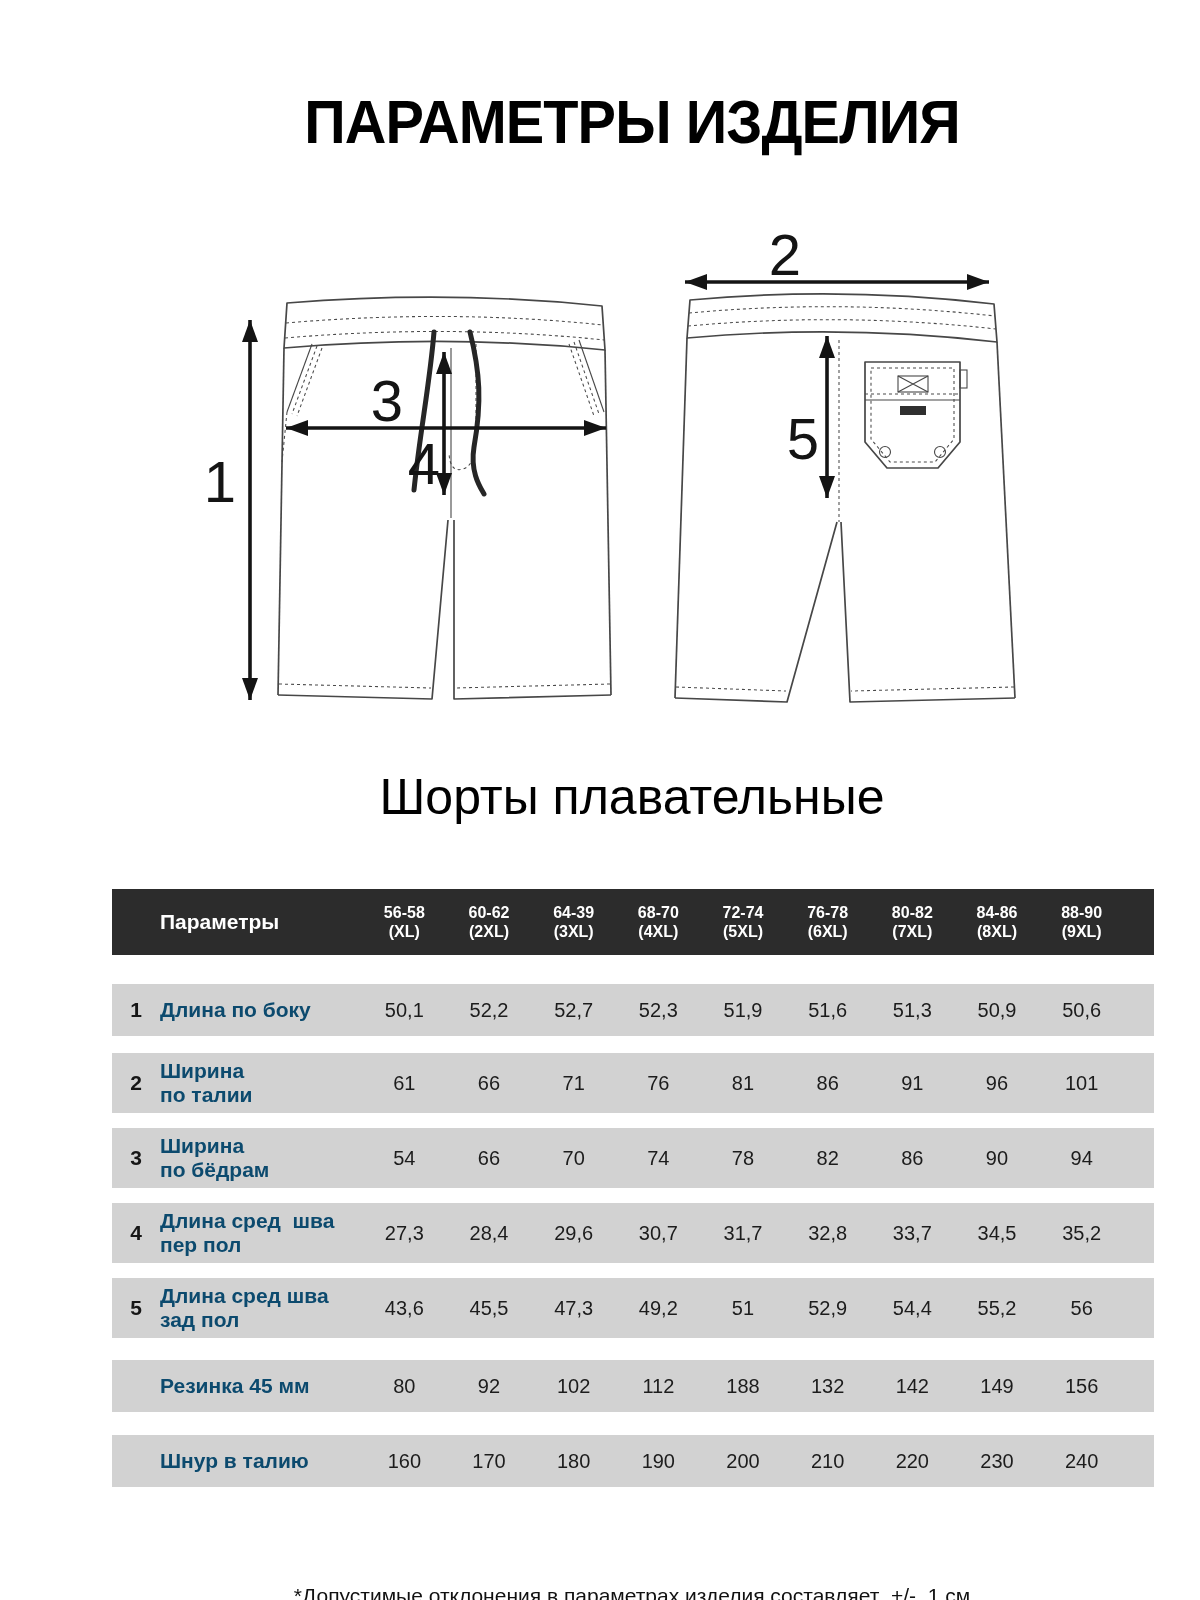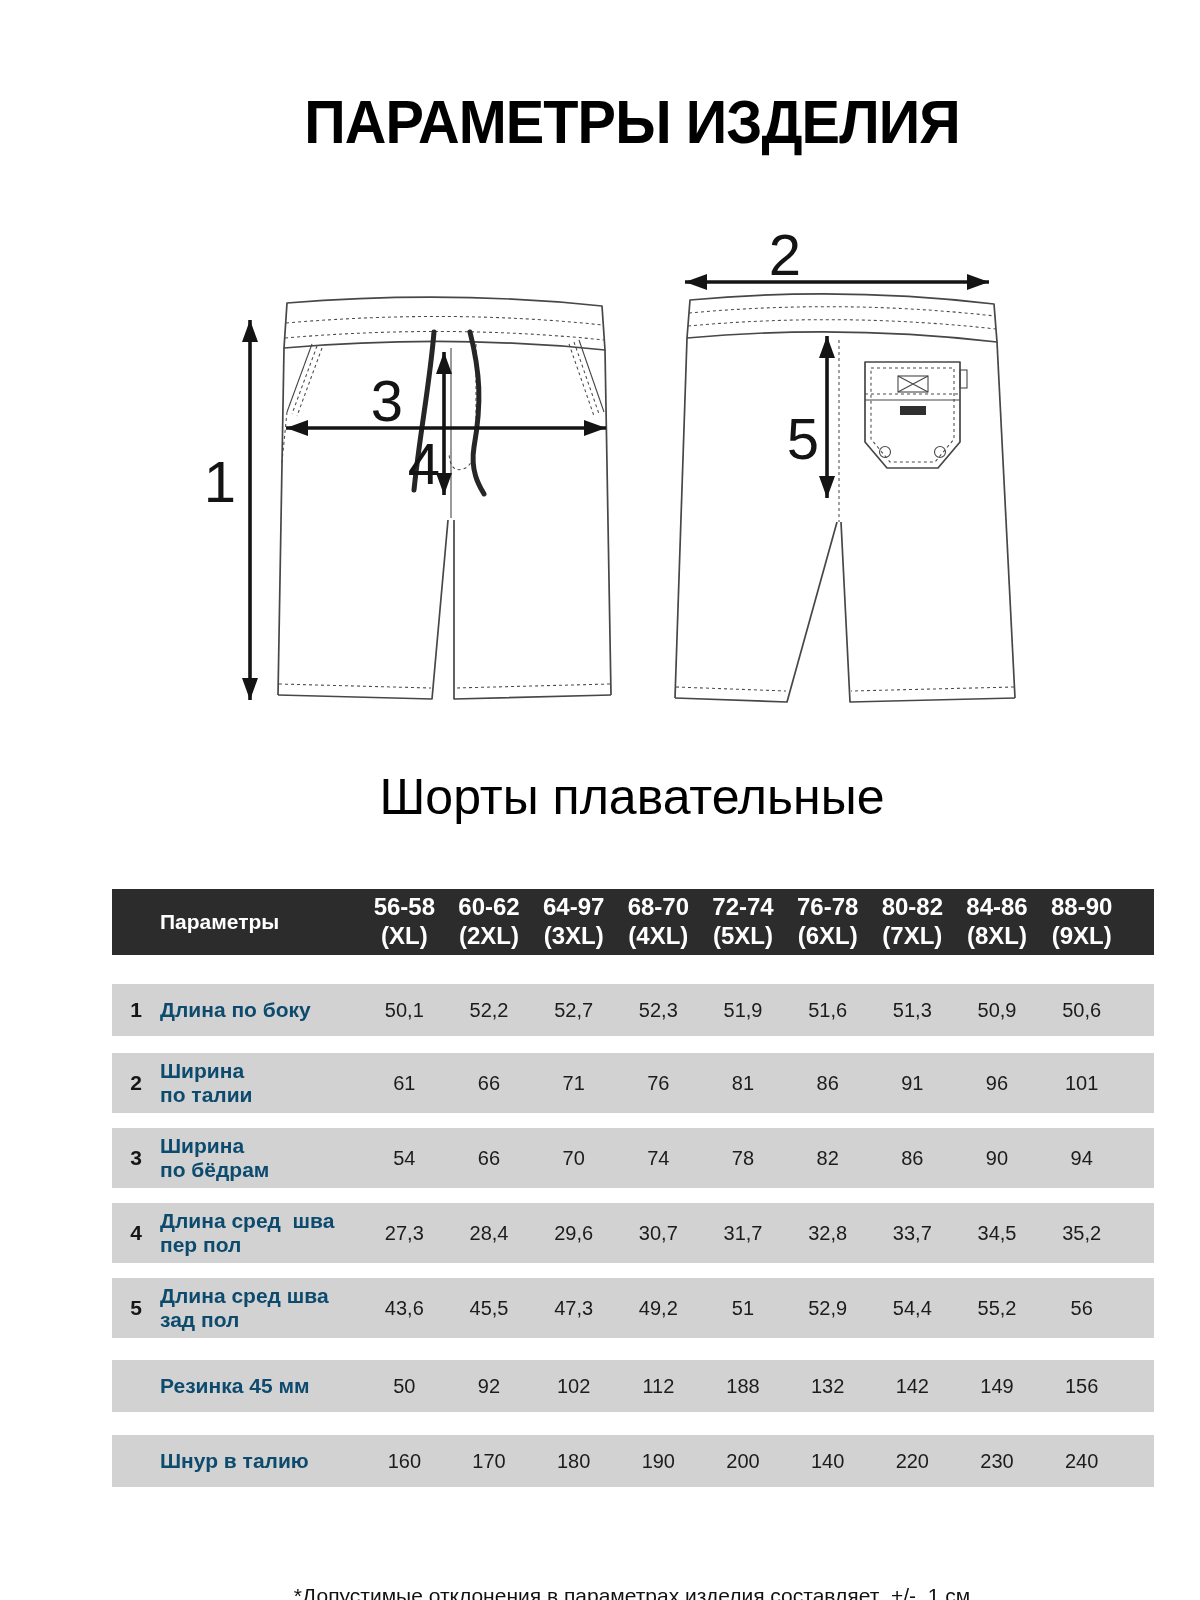--- a/index.html
+++ b/index.html
@@ -38,21 +38,21 @@
   .thead{
     height:66px;background:var(--header-bg,#2c2c2c);color:var(--header-fg,#fff);
     display:grid;grid-template-columns:48px 202px repeat(9,1fr);
     padding-right:30px;box-sizing:border-box;align-items:center;
   }
   .th-param{
     grid-column:1 / 3;padding-left:48px;
     font-size:21px;font-weight:700;
   }
   .th-size{
-    text-align:center;font-size:24px;font-weight:700;line-height:1.2;
+    text-align:center;font-size:16px;font-weight:700;line-height:1.2;
   }
   .trow{
     background:var(--row-bg,#d2d2d2);height:52px;
     display:grid;grid-template-columns:48px 202px repeat(9,1fr);
     padding-right:30px;box-sizing:border-box;align-items:center;
   }
   .trow.tall{height:60px;}
   .td-num{text-align:center;font-size:21px;font-weight:700;color:#161616;}
   .td-label{font-size:21px;font-weight:700;line-height:1.12;color:#0c4a6e;white-space:pre-wrap;}
   .td-val{text-align:center;font-size:20px;font-weight:400;color:#1c1c1c;}
@@ -158,21 +158,21 @@
 
     <div class="th-size">
           <div>56-58</div>
           <div>(XL)</div>
         </div>
         <div class="th-size">
           <div>60-62</div>
           <div>(2XL)</div>
         </div>
         <div class="th-size">
-          <div>64-97</div>
+          <div>64-39</div>
           <div>(3XL)</div>
         </div>
         <div class="th-size">
           <div>68-70</div>
           <div>(4XL)</div>
         </div>
         <div class="th-size">
           <div>72-74</div>
           <div>(5XL)</div>
         </div>
@@ -255,39 +255,39 @@
           <div class="td-val">49,2</div>
           <div class="td-val">51</div>
           <div class="td-val">52,9</div>
           <div class="td-val">54,4</div>
           <div class="td-val">55,2</div>
           <div class="td-val">56</div>
         </div>
         <div class="trow" style="margin-top: 22px;">
           <div class="td-num"></div>
           <div class="td-label"><div>Резинка 45 мм</div></div>
-          <div class="td-val">50</div>
+          <div class="td-val">80</div>
           <div class="td-val">92</div>
           <div class="td-val">102</div>
           <div class="td-val">112</div>
           <div class="td-val">188</div>
           <div class="td-val">132</div>
           <div class="td-val">142</div>
           <div class="td-val">149</div>
           <div class="td-val">156</div>
         </div>
         <div class="trow" style="margin-top: 23px;">
           <div class="td-num"></div>
           <div class="td-label"><div>Шнур в талию</div></div>
           <div class="td-val">160</div>
           <div class="td-val">170</div>
           <div class="td-val">180</div>
           <div class="td-val">190</div>
           <div class="td-val">200</div>
-          <div class="td-val">140</div>
+          <div class="td-val">210</div>
           <div class="td-val">220</div>
           <div class="td-val">230</div>
           <div class="td-val">240</div>
         </div>
       </div>
   </div>
 
   <div class="footnote">*Допустимые отклонения в параметрах изделия составляет  +/-  1 см</div>
 
 </div>

